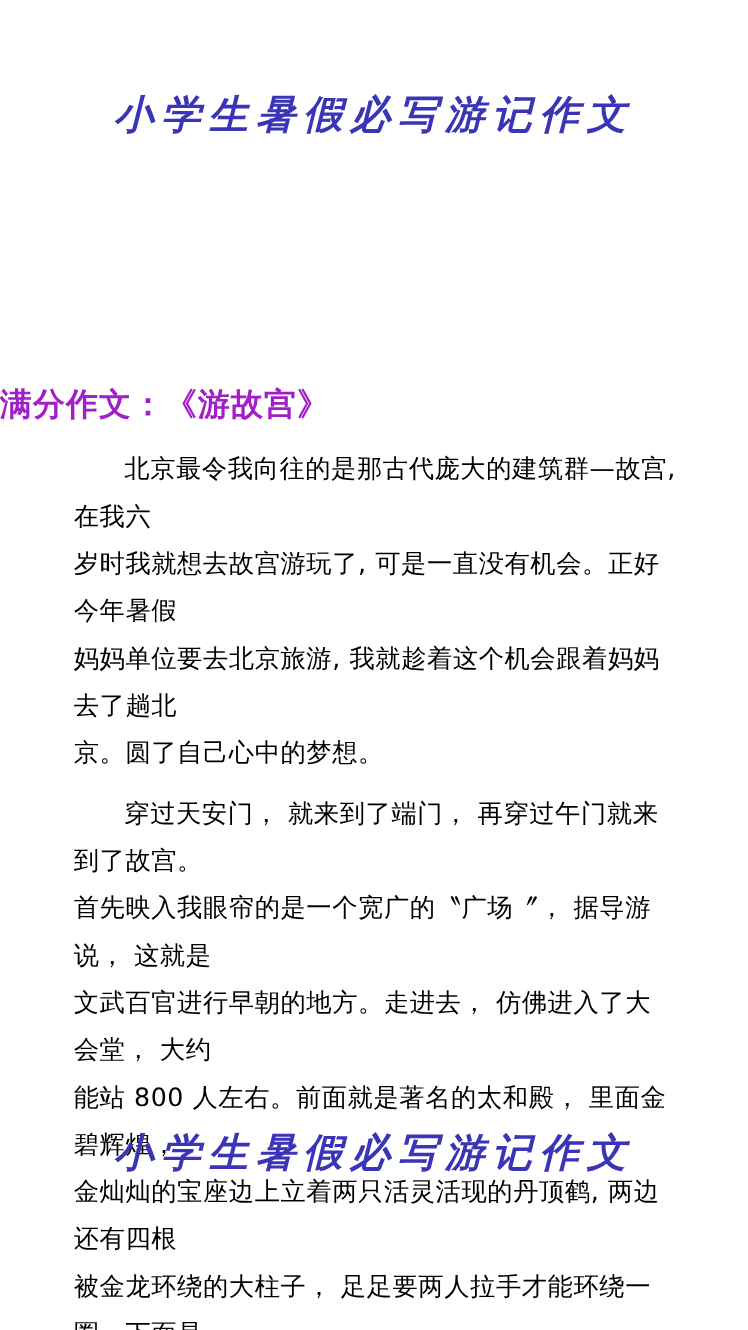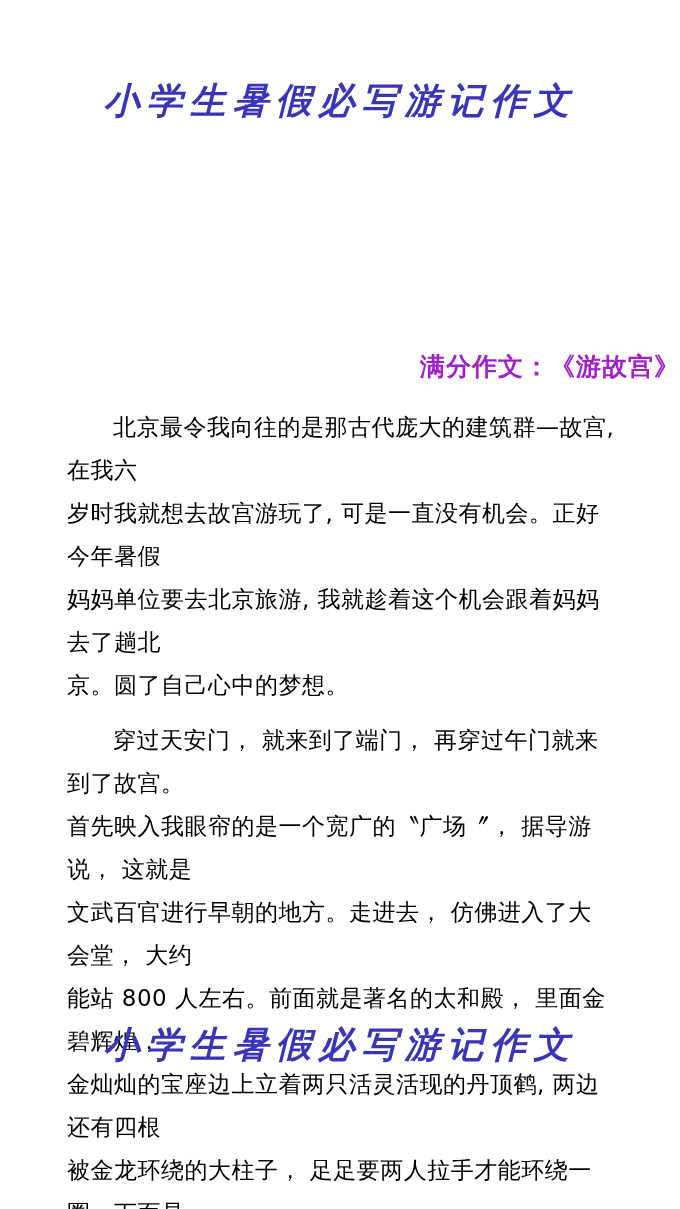--- a/index.html
+++ b/index.html
@@ -14,38 +14,38 @@
     background: #ffffff;
     overflow: hidden;
     font-family: "DejaVu Sans", "Liberation Sans", sans-serif;
   }
   .banner {
     position: absolute;
     left: 0;
     width: 680px;
     text-align: center;
     color: #3a35b6;
-    font-family: Liberation Mono, monospace;
+    font-family: Liberation Sans, sans-serif;
     font-size: 36px;
     line-height: 44px;
     font-weight: bold;
     font-style: italic;
     letter-spacing: 7px;
     white-space: nowrap;
   }
   .banner-top { top: 82px; }
   .banner-bottom { top: 1026px; }
   .essay-title {
     position: absolute;
     top: 348px;
     left: 0;
     width: 680px;
-    text-align: right;
+    text-align: left;
     color: #a21fc8;
-    font-size: 25px;
+    font-size: 29px;
     line-height: 38px;
     font-weight: bold;
     letter-spacing: 1px;
     white-space: nowrap;
   }
   .essay-body {
     position: absolute;
     top: 394px;
     left: 55px;
     width: 572px;

